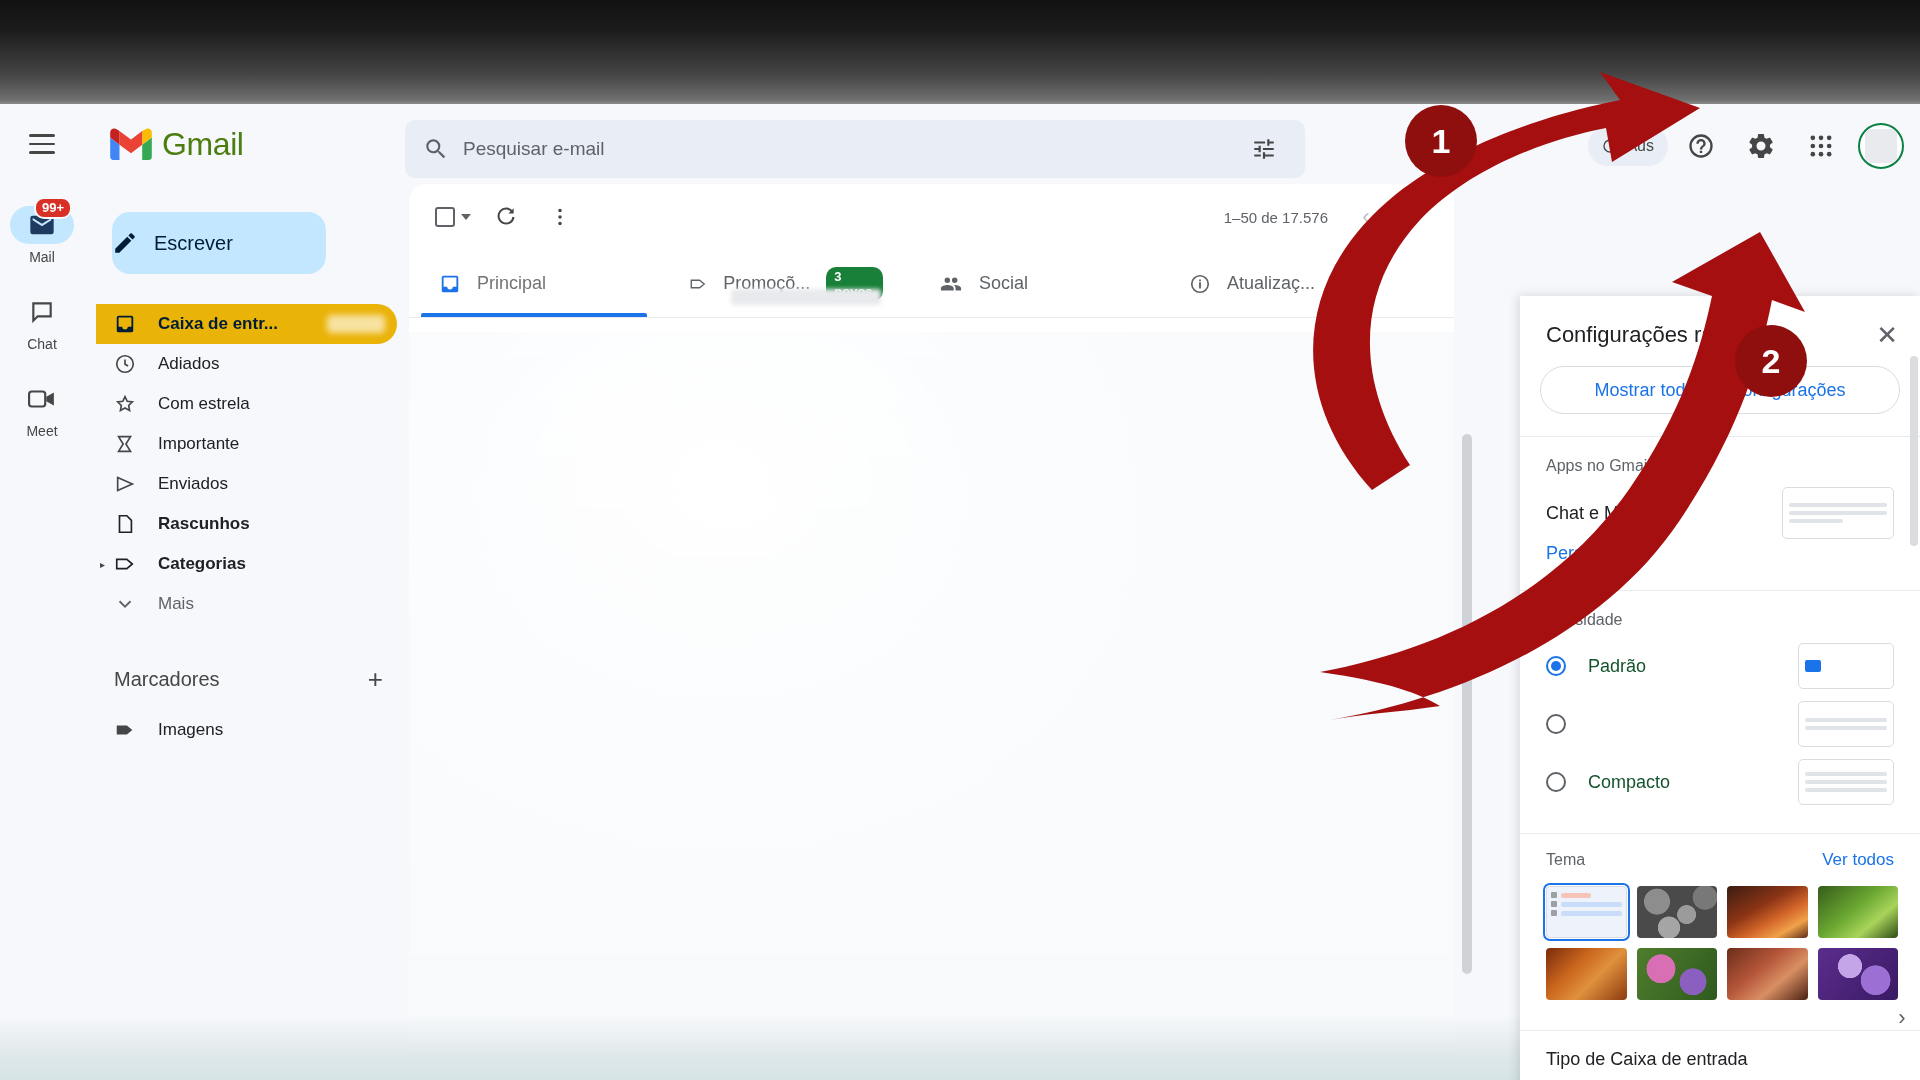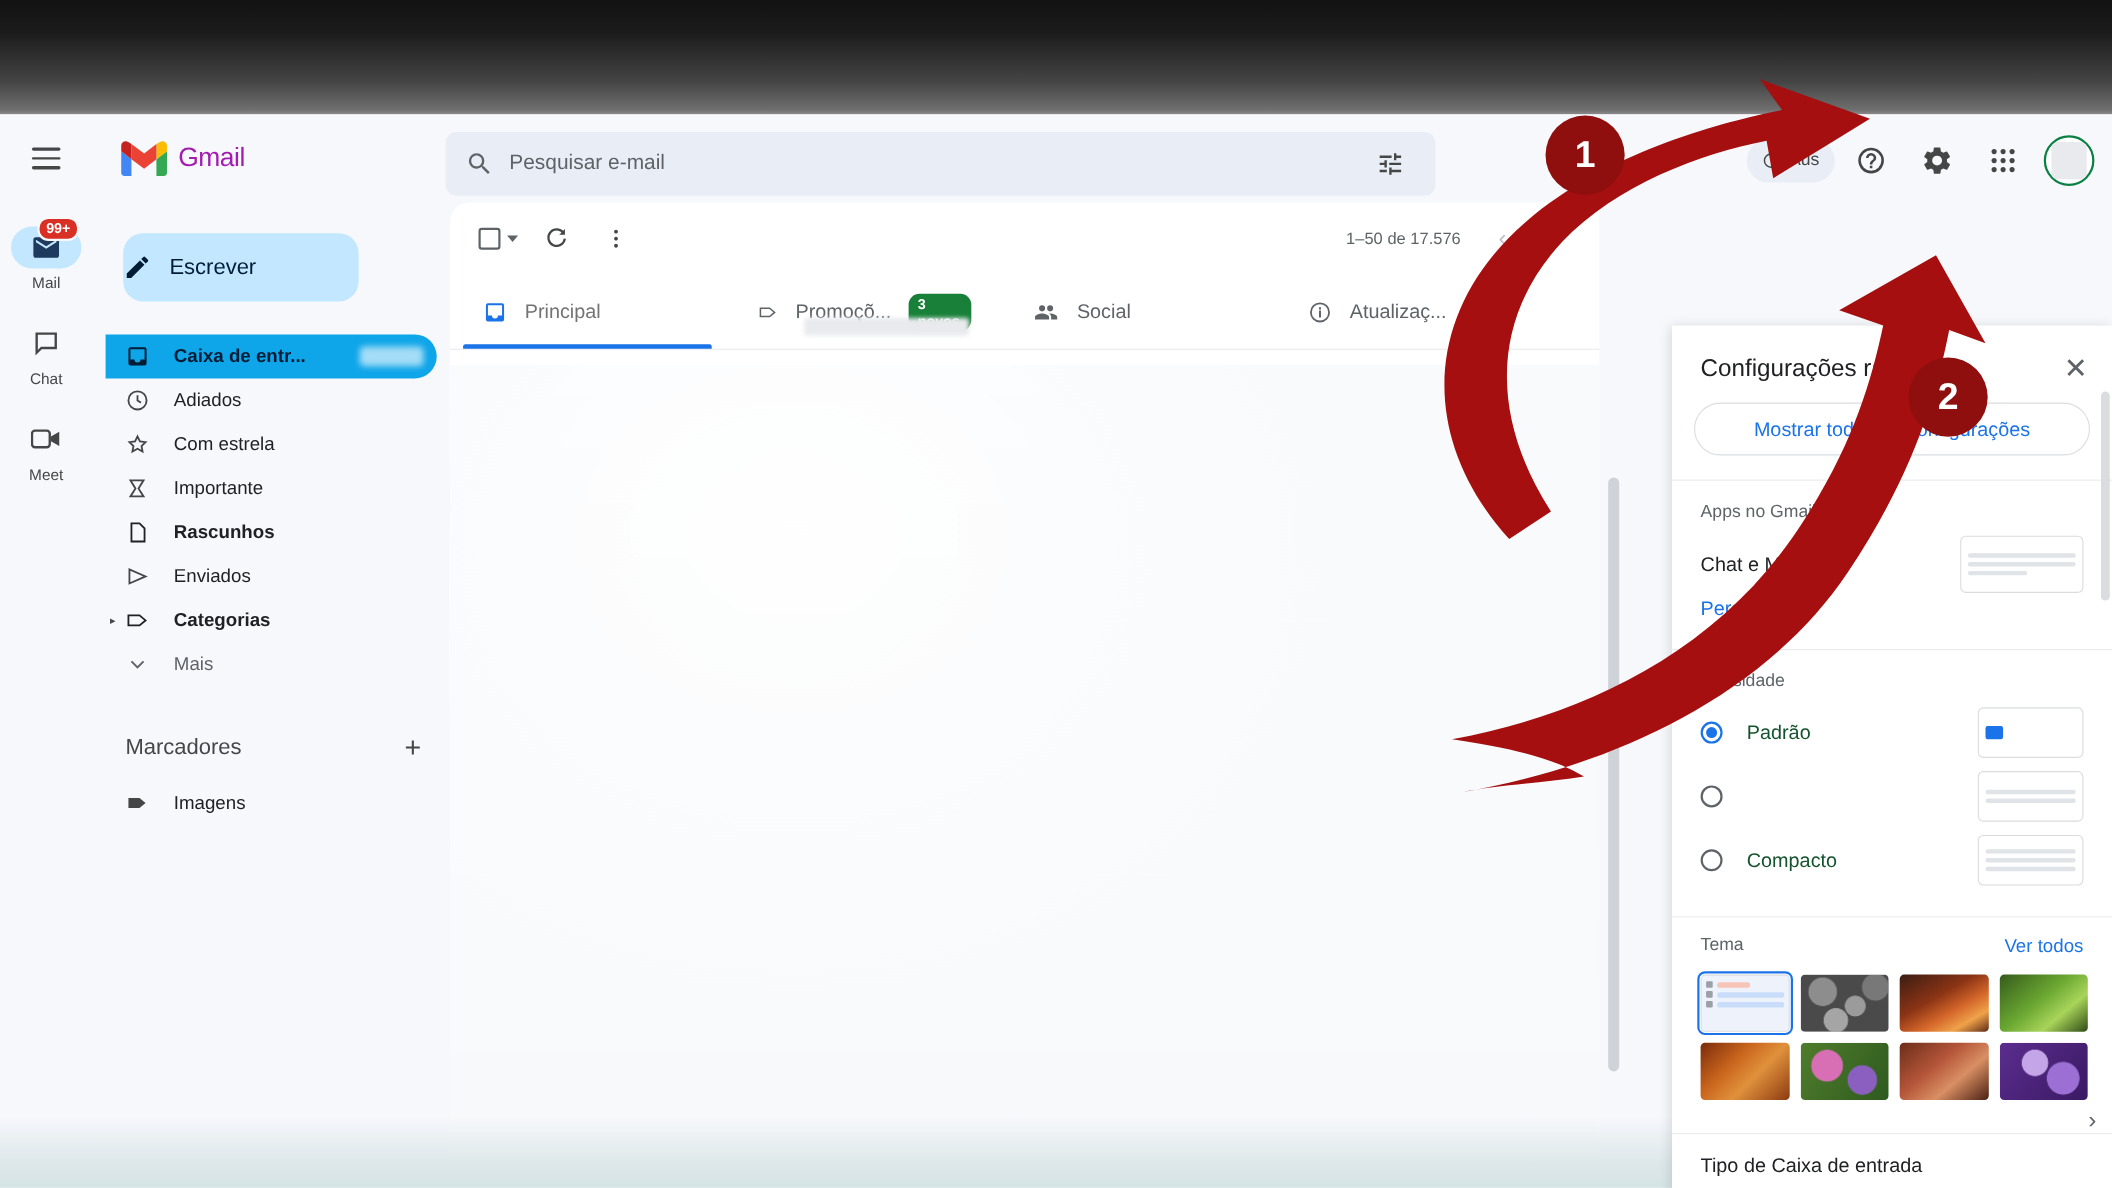--- a/index.html
+++ b/index.html
@@ -32,21 +32,21 @@
   }
   .hamburger {
     width: 48px; height: 48px; margin-left: 18px;
     display: flex; flex-direction: column; justify-content: center;
     align-items: center; gap: 6px; border-radius: 50%; cursor: pointer;
   }
   .hamburger span { display:block; width: 26px; height: 2.6px; background: #444746; border-radius: 2px; }
 
   .gm-logo { display: flex; align-items: center; gap: 10px; margin-left: 44px; }
   .gm-logo .wordmark {
-    font-size: 24px; color: #a21caf; letter-spacing: -0.4px;
+    font-size: 32px; color: #4d7c0f; letter-spacing: -0.4px;
     font-family: "Liberation Sans", sans-serif;
   }
 
   
   .search-wrap {
     position: absolute; left: 405px; top: 16px; width: 900px; height: 58px;
     background: #e9eef6; border-radius: 10px; display: flex; align-items: center;
     padding: 0 18px;
   }
   .search-wrap .s-icon { width: 26px; height: 26px; margin-right: 14px; flex: 0 0 auto; }
@@ -115,21 +115,21 @@
   .compose-label { font-size: 20px; color: #001d35; }
 
   .nav-list { margin-top: 30px; }
   .nav-item {
     display:flex; align-items:center; height: 40px;
     margin: 0 12px 0 12px; padding-left: 18px; border-radius: 0 20px 20px 0;
     cursor: pointer; position: relative;
   }
   .nav-item .ni-ico { width: 30px; flex: 0 0 30px; display:flex; align-items:center; }
   .nav-item .ni-label { font-size: 17px; color: #202124; margin-left: 14px; }
-  .nav-item.selected { background: #0ea5e9; }
+  .nav-item.selected { background: #eab308; }
   .nav-item.selected .ni-label { font-weight: bold; color: #001d35; }
   .nav-item.bold .ni-label { font-weight: bold; }
   .nav-item.muted .ni-label { color: #5f6368; }
   .nav-count-blur {
     position:absolute; right: 12px; width: 58px; height: 18px;
     background: rgba(255,255,255,.62); border-radius: 4px; filter: blur(3px);
   }
   .caret-s { position:absolute; left: 4px; font-size: 10px; color:#444746; }
 
   .labels-head {
@@ -418,36 +418,36 @@
 
         <div class="nav-item">
           <span class="ni-ico">
             <svg width="22" height="22" viewBox="0 0 24 24">
                 <path fill="none" stroke="#444746" stroke-width="1.8" d="M5 4h13l-5 8 5 8H5l5-8z"></path>
               </svg>
           </span>
           <span class="ni-label">Importante</span>
         </div>
 
+        <div class="nav-item">
+          <span class="ni-ico">
+            <svg width="22" height="22" viewBox="0 0 24 24">
+                <path fill="none" stroke="#444746" stroke-width="1.8" d="M4 5v14l16-7z"></path>
+              </svg>
+          </span>
+          <span class="ni-label">Enviados</span>
+        </div>
+
         <div class="nav-item bold">
           <span class="ni-ico">
             <svg width="22" height="22" viewBox="0 0 24 24">
                 <path fill="none" stroke="#202124" stroke-width="1.8" d="M6 3h8l5 5v13H6z"></path>
               </svg>
           </span>
           <span class="ni-label">Rascunhos</span>
-        </div>
-
-        <div class="nav-item">
-          <span class="ni-ico">
-            <svg width="22" height="22" viewBox="0 0 24 24">
-                <path fill="none" stroke="#444746" stroke-width="1.8" d="M4 5v14l16-7z"></path>
-              </svg>
-          </span>
-          <span class="ni-label">Enviados</span>
         </div>
 
         <div class="nav-item bold">
           <span class="caret-s">▸</span>
           <span class="ni-ico">
             <svg width="22" height="22" viewBox="0 0 24 24">
                 <path fill="none" stroke="#202124" stroke-width="1.8" d="M3 7h11l6 5-6 5H3z"></path>
               </svg>
           </span>
           <span class="ni-label">Categorias</span>

